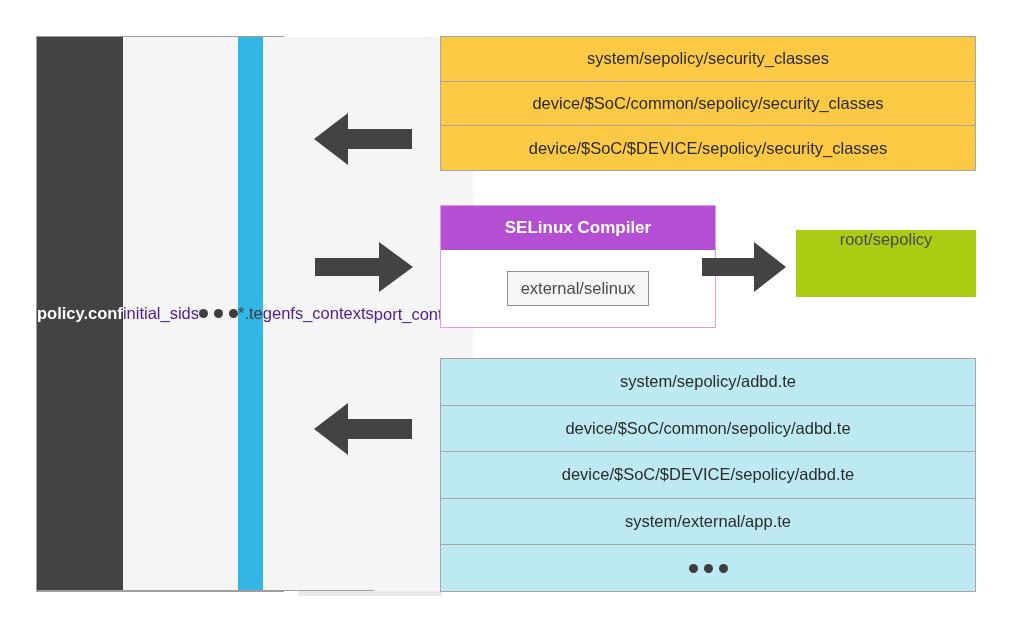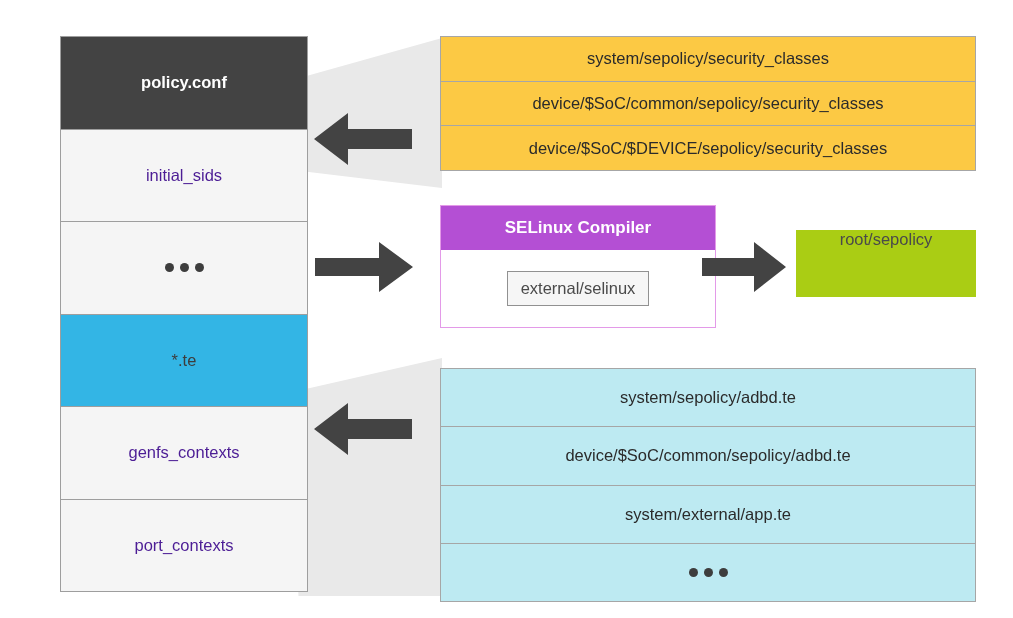--- a/index.html
+++ b/index.html
@@ -43,23 +43,22 @@
   
   #policy-stack {
     position: absolute;
     left: 36px;
     top: 36px;
     width: 248px;
     height: 556px;
     border: 1px solid #9e9e9e;
     box-sizing: border-box;
     display: flex;
-    flex-direction: column;
-    z-index: 3;
-    margin-left: 24px;
+    flex-direction: row;
+    z-index: 3;
   }
   .stack-cell {
     flex: 1 1 0;
     border-bottom: 1px solid #9e9e9e;
     box-sizing: border-box;
     display: flex;
     align-items: center;
     justify-content: center;
     font-size: 16.5px;
     color: #4c1d95;
@@ -115,21 +114,21 @@
   #table-security-classes {
     left: 440px;
     top: 36px;
     width: 536px;
     height: 135px;
   }
   #table-security-classes .path-row { background: #fcc944; }
 
   #table-te-files {
     left: 440px;
-    top: 368px;
+    top: 358px;
     width: 536px;
     height: 234px;
   }
   #table-te-files .path-row { background: #bdeaf2; }
 
   
   #compiler-card {
     position: absolute;
     left: 440px;
     top: 205px;
@@ -233,20 +232,23 @@
   </div>
 
   <div class="path-table" id="table-te-files">
     <div class="path-row">
       <span>system/sepolicy/adbd.te</span>
     </div>
     <div class="path-row">
       <span>device/$SoC/common/sepolicy/adbd.te</span>
     </div>
     <div class="path-row">
+      <span>device/$SoC/$DEVICE/sepolicy/adbd.te</span>
+    </div>
+    <div class="path-row">
       <span>system/external/app.te</span>
     </div>
     <div class="path-row">
       <span class="dots">
           <i></i>
           <i></i>
           <i></i>
         </span>
     </div>
   </div>

